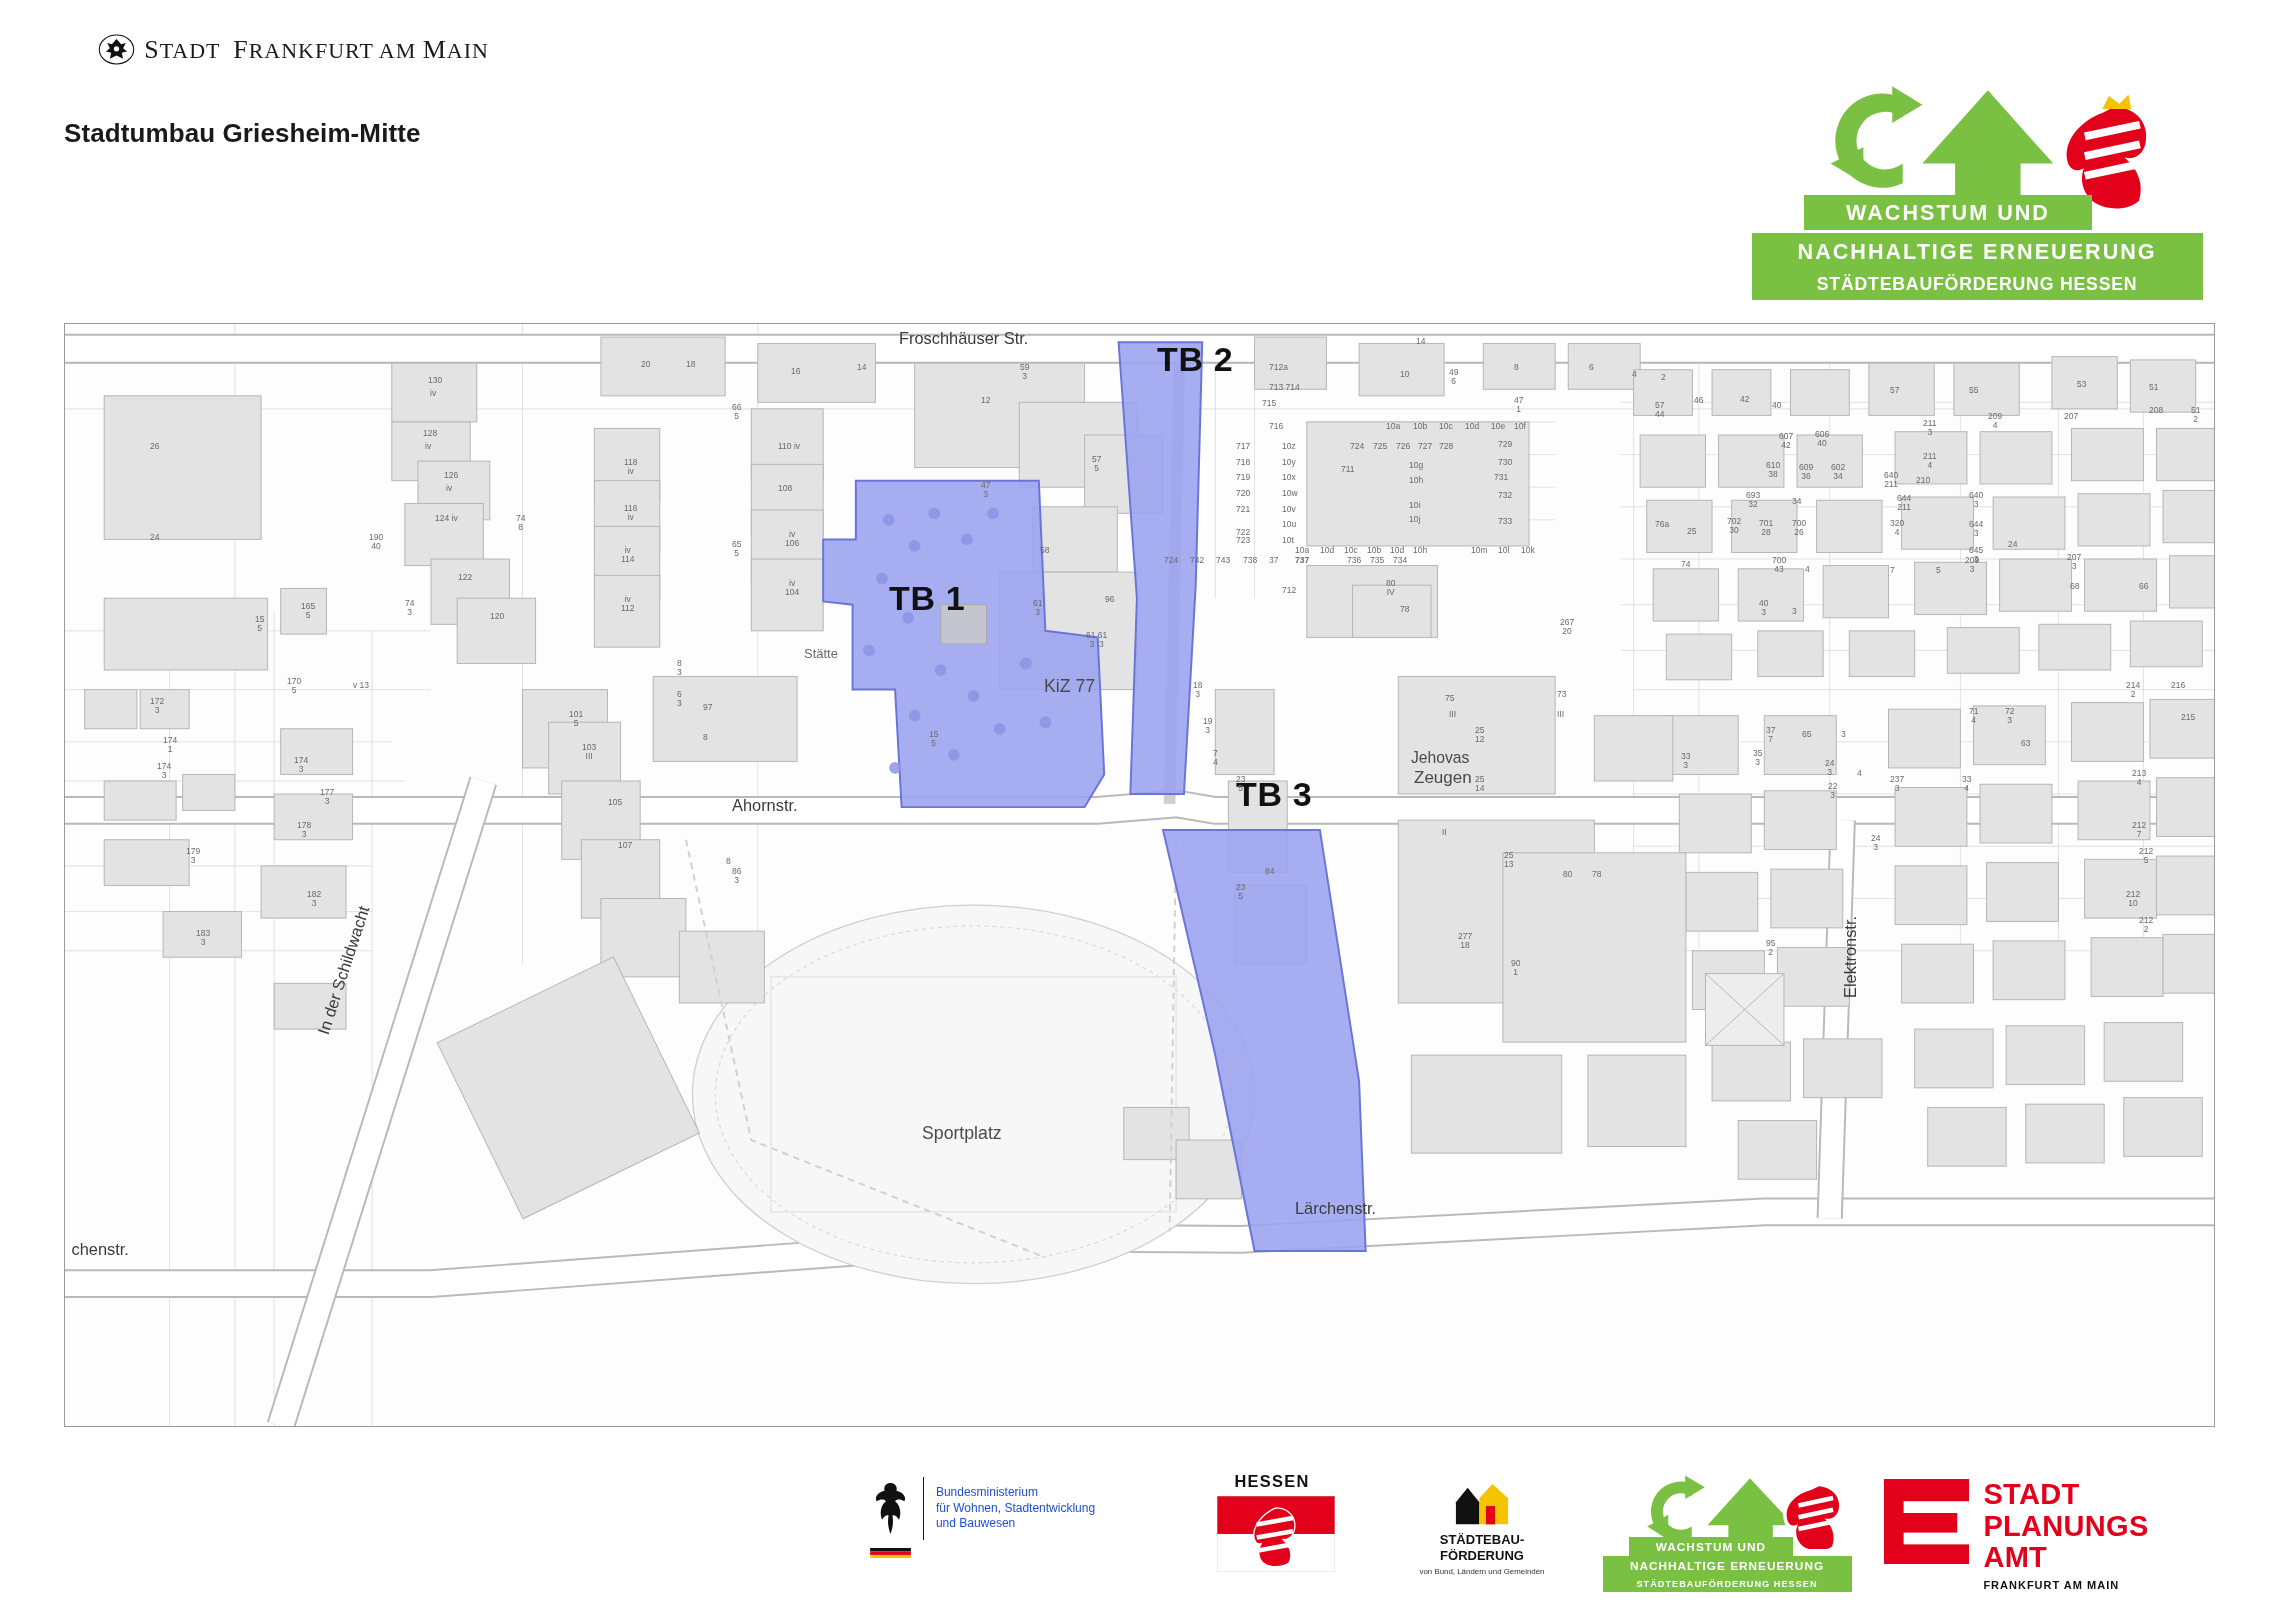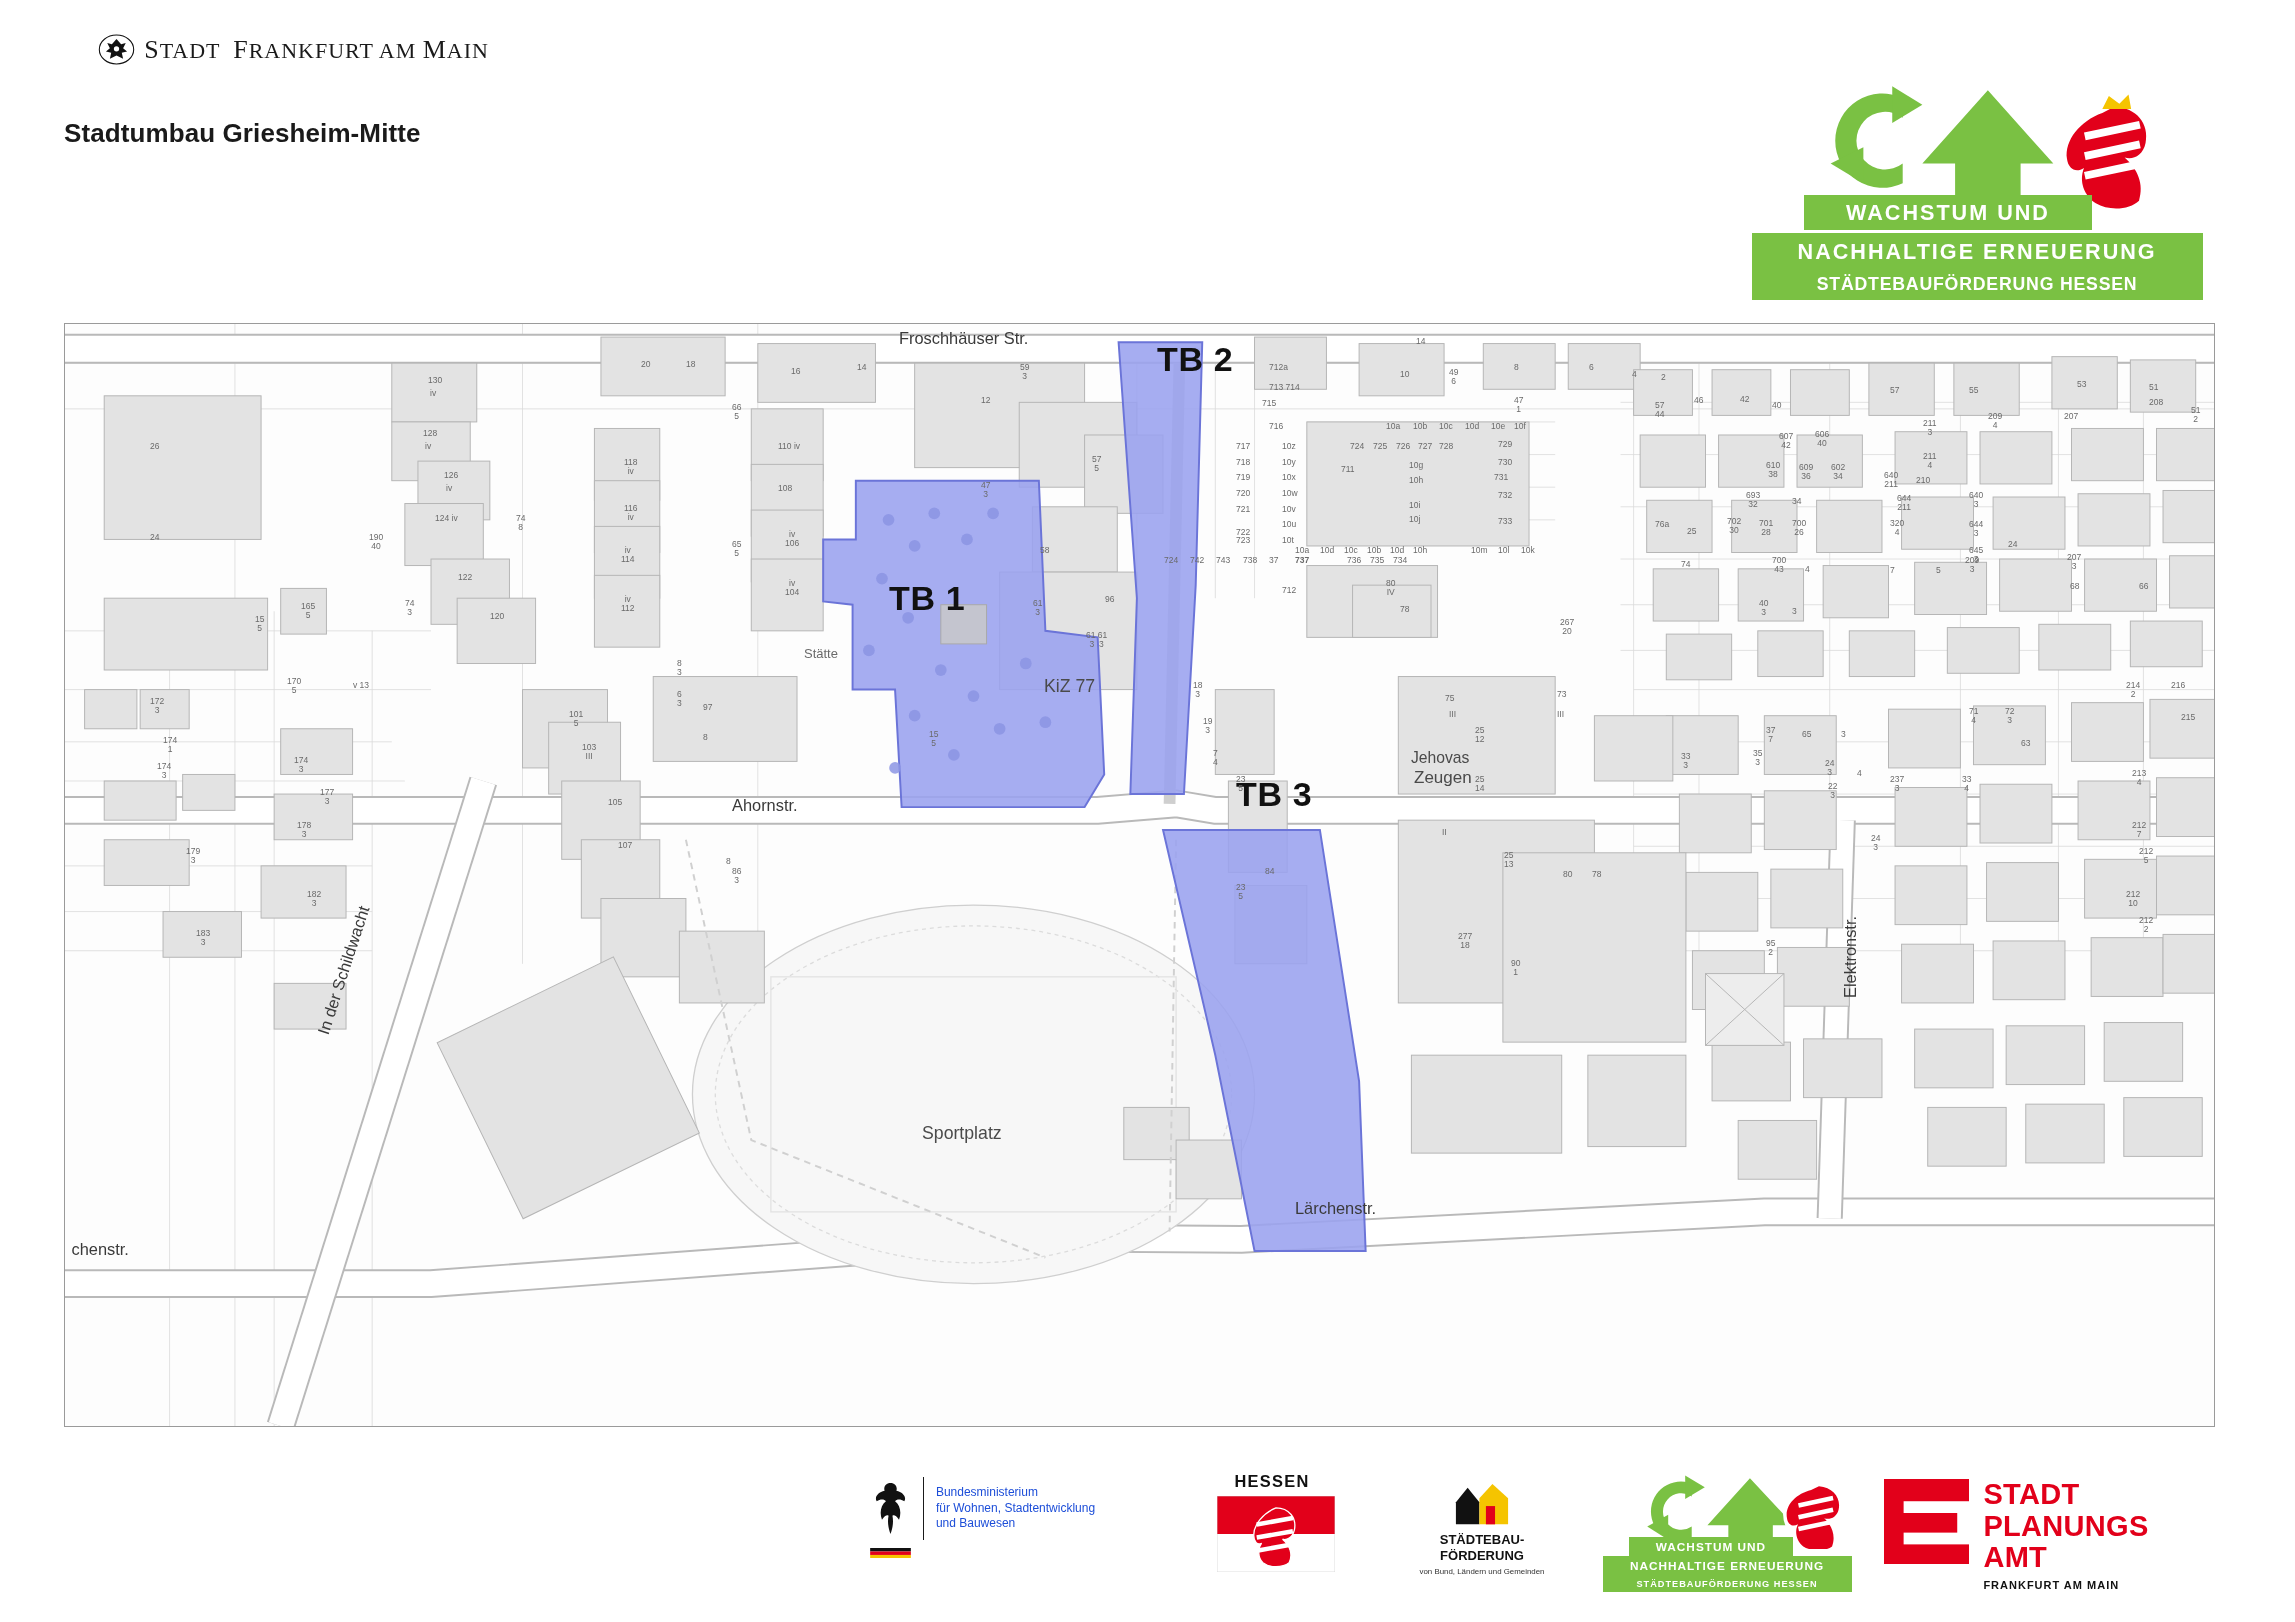--- a/index.html
+++ b/index.html
@@ -571,21 +571,21 @@
         <div class="tiny" style="left: 1590px; top: 77px; white-space: pre;">57
 44</div>
         <div class="tiny" style="left: 1629px; top: 72px;">46</div>
         <div class="tiny" style="left: 1675px; top: 71px;">42</div>
         <div class="tiny" style="left: 1707px; top: 77px;">40</div>
         <div class="tiny" style="left: 1858px; top: 95px; white-space: pre;">211
 3</div>
         <div class="tiny" style="left: 1923px; top: 88px; white-space: pre;">209
 4</div>
         <div class="tiny" style="left: 1999px; top: 88px;">207</div>
-        <div class="tiny" style="left: 2084px; top: 74px;">208</div>
+        <div class="tiny" style="left: 2084px; top: 82px;">208</div>
         <div class="tiny" style="left: 2126px; top: 82px; white-space: pre;">51
 2</div>
         <div class="tiny" style="left: 1285px; top: 118px;">724</div>
         <div class="tiny" style="left: 1308px; top: 118px;">725</div>
         <div class="tiny" style="left: 1331px; top: 118px;">726</div>
         <div class="tiny" style="left: 1353px; top: 118px;">727</div>
         <div class="tiny" style="left: 1374px; top: 118px;">728</div>
         <div class="tiny" style="left: 1433px; top: 116px;">729</div>
         <div class="tiny" style="left: 1433px; top: 134px;">730</div>
         <div class="tiny" style="left: 1714px; top: 108px; white-space: pre;">607

